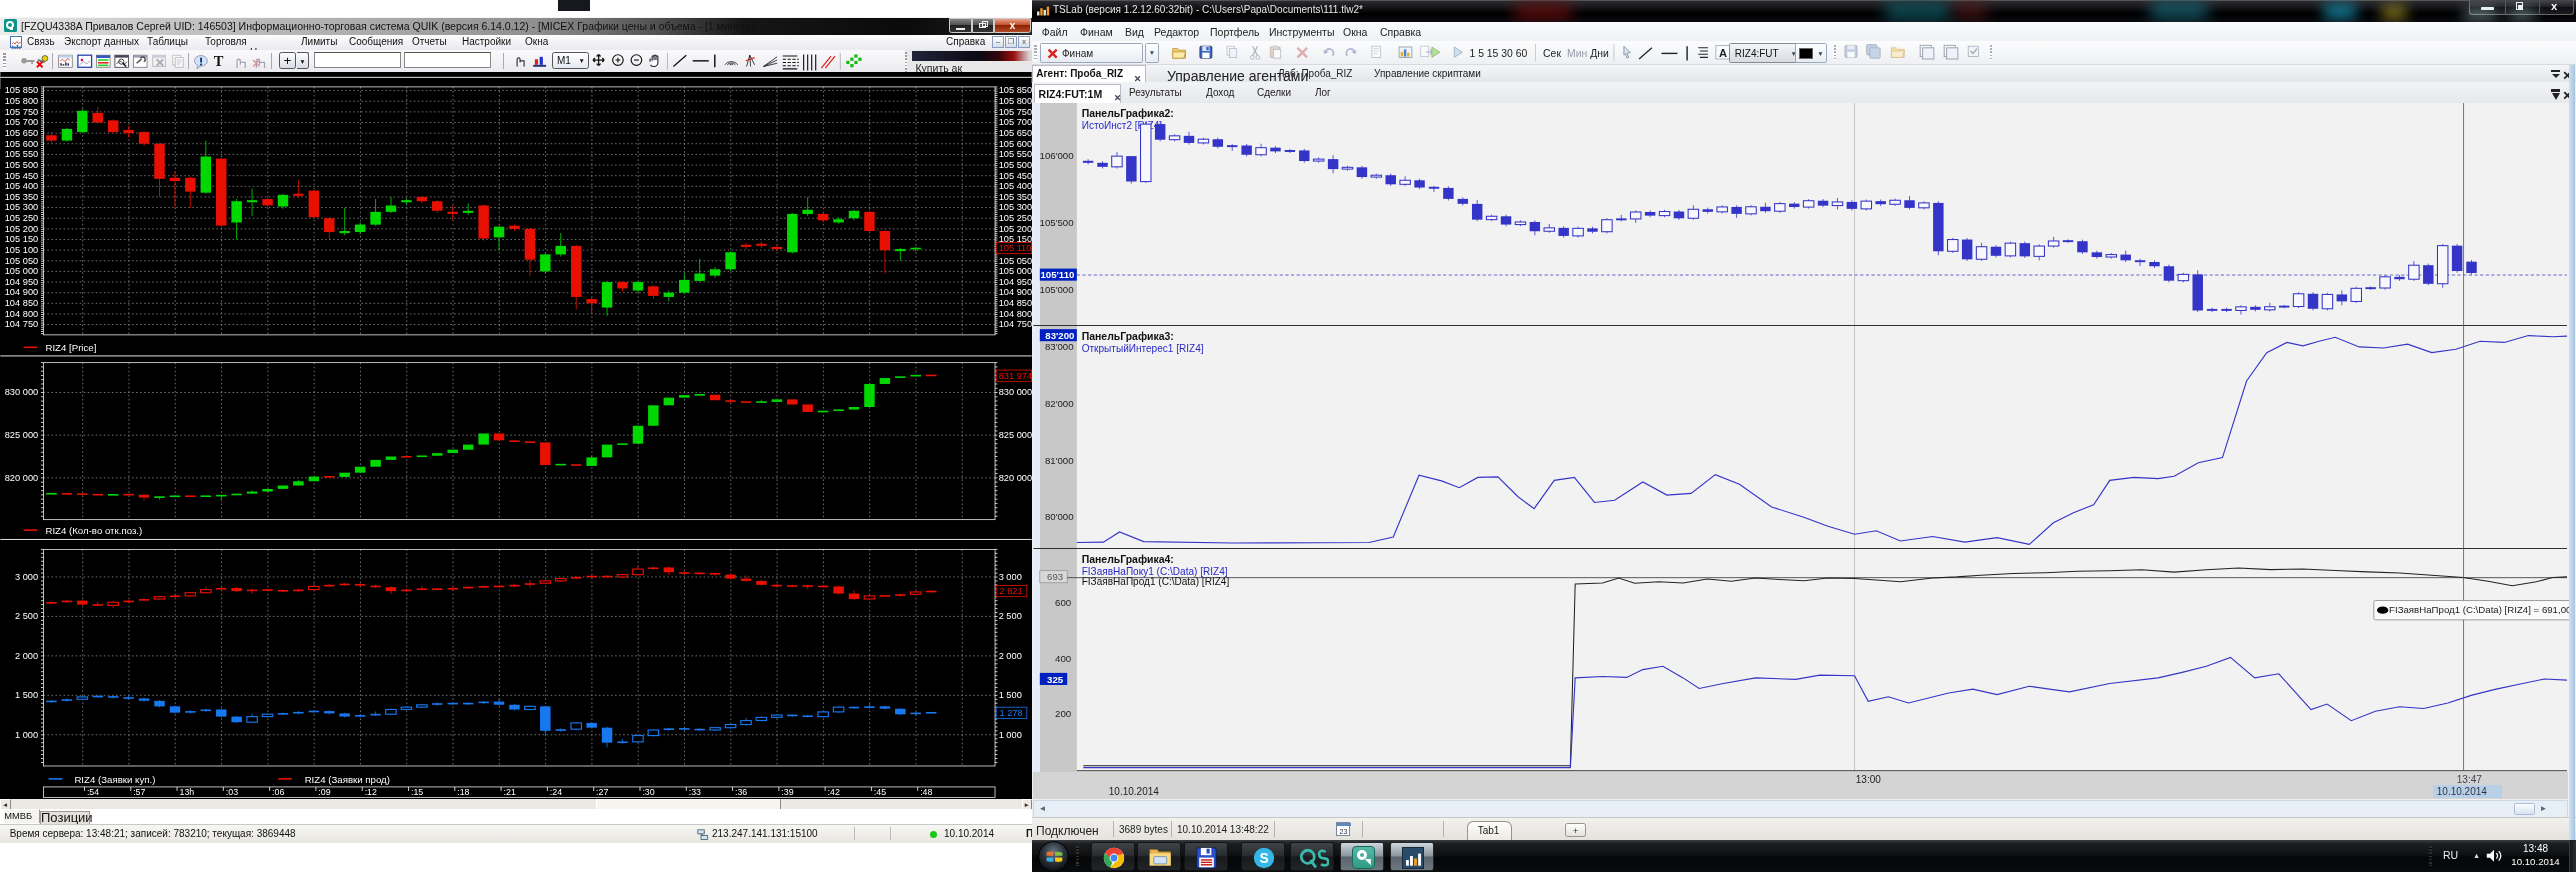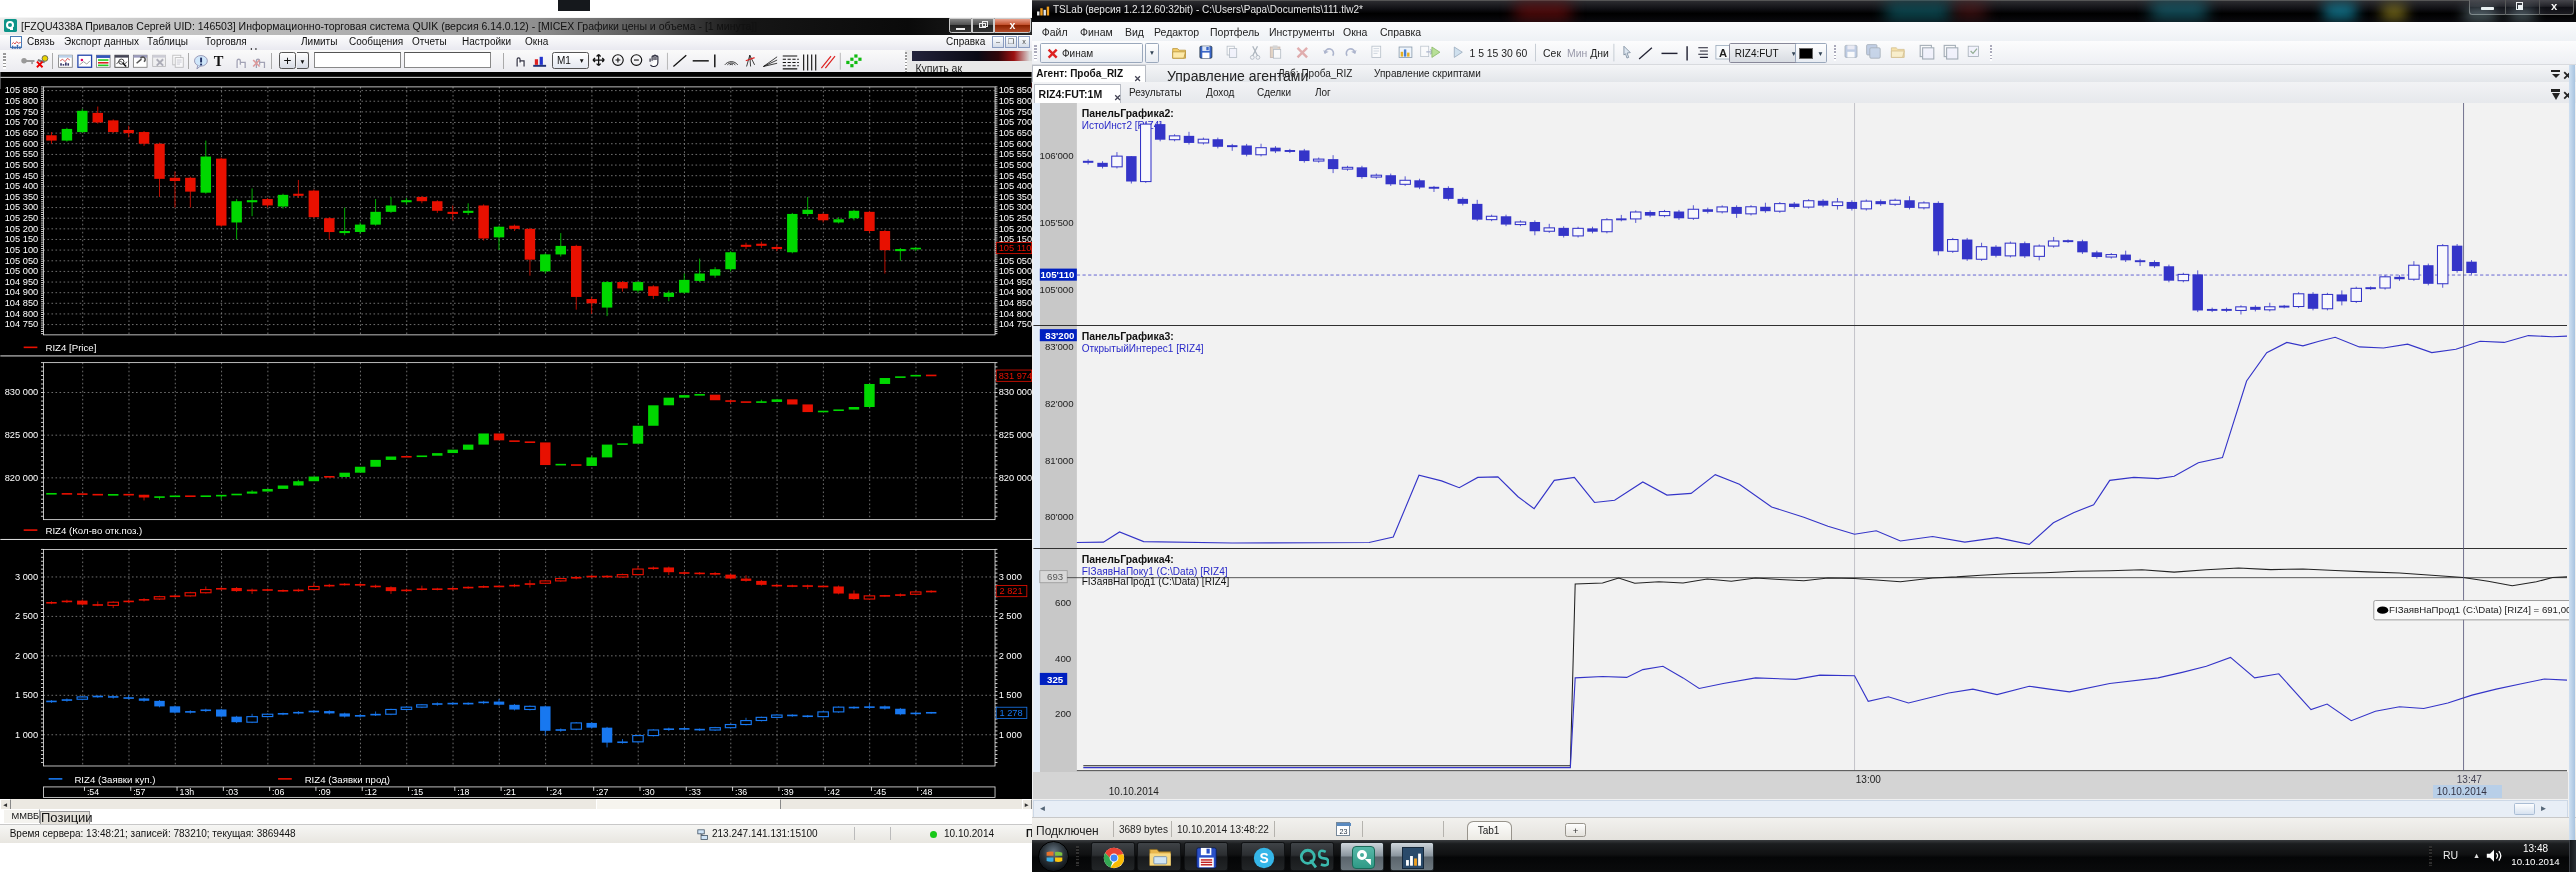--- a/index.html
+++ b/index.html
@@ -192,21 +192,21 @@
         <div class="abs" style="left:7.2px;top:33px;width:120px;height:5.6px;background:#8c1616"></div>
       </div>
     </div>
     <div class="abs" style="left:0;top:782px;width:1032px;height:10.5px;background:#ece9e2">
       <div class="abs" style="left:0;top:0;width:10.5px;height:10.5px;background:#ece9e2;border:0.8px solid #fff;border-right-color:#888;border-bottom-color:#888;font-size:6.4px;color:#333;text-align:center;line-height:9.7px">◄</div>
       <div class="abs" style="left:1181px;top:0"></div>
       <div class="abs" style="left:596px;top:0;width:185px;height:10.5px;background:#f6f4ee;border:0.8px solid #fff;border-right-color:#888;border-bottom-color:#888"></div>
       <div class="abs" style="right:0;top:0;width:10.5px;height:10.5px;background:#ece9e2;border:0.8px solid #fff;border-right-color:#888;border-bottom-color:#888;font-size:6.4px;color:#333;text-align:center;line-height:9.7px">►</div>
     </div>
     <div class="abs" style="left:0;top:792px;width:1032px;height:14.5px;background:#fff">
-      <div class="abs" style="left:3.2px;top:0;width:37px;height:13.7px;background:#f4f3ef;border:0.8px solid #999;border-top-color:#fff;border-left-color:#fff;border-bottom:none;font-size:9.3px;text-align:right;line-height:13px;color:#111">ММВБ</div>
+      <div class="abs" style="left:3.2px;top:0;width:37px;height:13.7px;background:#f4f3ef;border:0.8px solid #999;border-top-color:#fff;border-left-color:#fff;border-bottom:none;font-size:9.3px;text-align:left;line-height:13px;color:#111">ММВБ</div>
       <div class="abs" style="left:40px;top:1.6px;width:50px;height:28px;background:#e4e1da;border:0.8px solid #999;border-bottom:none;font-size:13px;text-align:center;line-height:11.3px;color:#111">Позиции</div>
     </div>
     <div class="abs" style="left:0;top:807px;width:1032px;height:19.3px;background:linear-gradient(#f6f6f4,#e8e6e0);border-top:0.8px solid #c8c8c8">
       <div class="t" style="left:9.7px;top:3.2px;font-size:10px;color:#111">Время сервера: 13:48:21; записей: 783210; текущая: 3869448</div>
       <div class="abs" style="left:697px;top:3.2px;width:11.3px;height:11.3px"><svg width="11.3" height="11.3" viewBox="0 0 14 14">
           <rect x="1" y="1" width="8" height="5" fill="#cfe4f7" stroke="#456"></rect>
           <rect x="5" y="8" width="8" height="5" fill="#cfe4f7" stroke="#456"></rect>
           <line x1="4" y1="6" x2="8" y2="8" stroke="#456"></line>
         </svg></div>
       <div class="t" style="left:712px;top:3.2px;font-size:10px;color:#111">213.247.141.131:15100</div>

